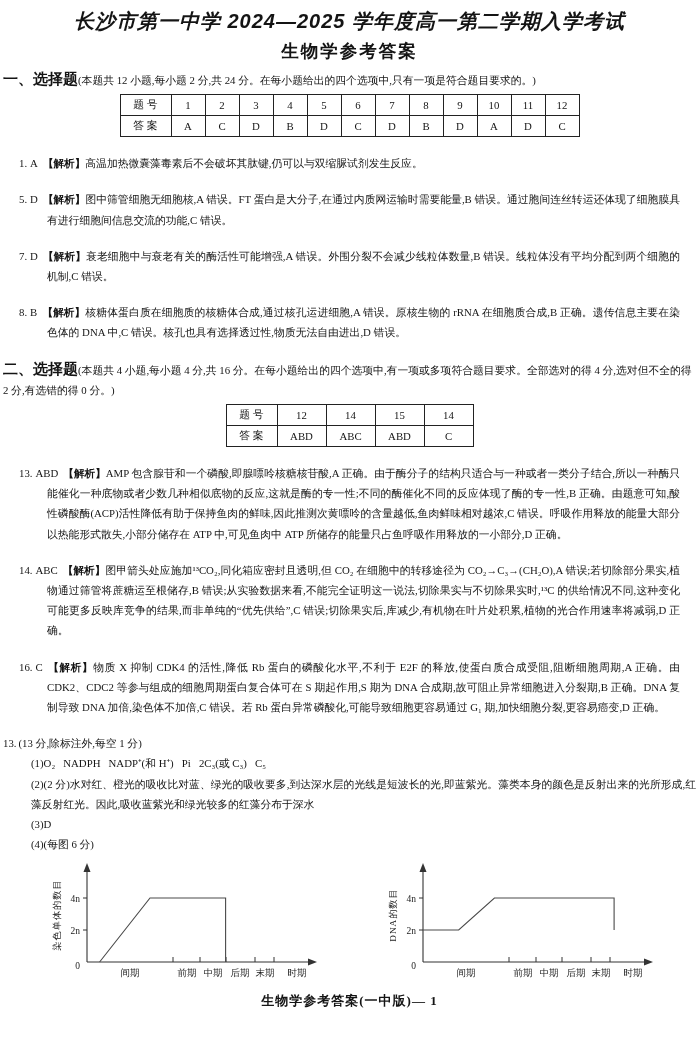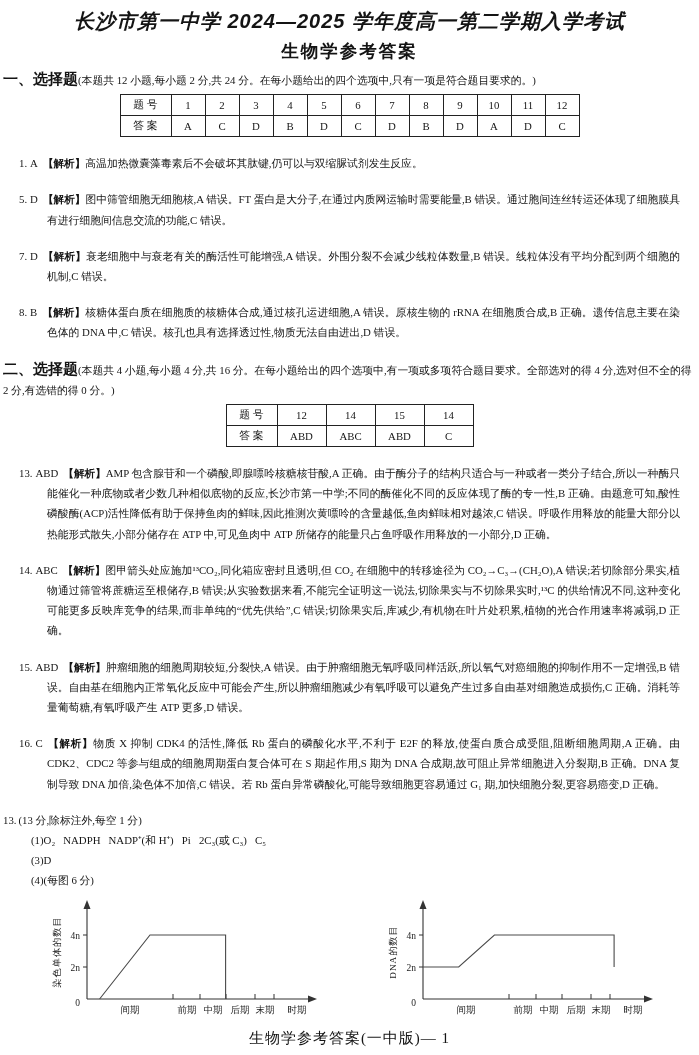--- a/index.html
+++ b/index.html
@@ -45,21 +45,21 @@
 
   .charts { display:flex; justify-content:center; gap:36px; margin:3px 0 0 30px; }
   svg.chart { overflow:visible; }
   .axis   { stroke:#333; stroke-width:1.1; fill:none; }
   .arrow  { fill:#333; stroke:none; }
   .tick   { stroke:#333; stroke-width:1; }
   .series { stroke:#4a4a4a; stroke-width:1.1; fill:none; }
   svg.chart text { font-size:9.5px; fill:#1c1c1c; font-family:"Liberation Serif", serif; }
   svg.chart text.ylab { font-size:9.2px; letter-spacing:1px; }
 
-  .footer { text-align:center; font-size:15px; margin-top:8px; line-height:16px; letter-spacing:1px; }
+  .footer { text-align:center; font-size:13px; margin-top:8px; line-height:16px; letter-spacing:1px;font-weight:bold; }
 </style>
 </head>
 <body>
 
 <div class="page">
 
   <div class="title">长沙市第一中学 2024—2025 学年度高一第二学期入学考试</div>
   <div class="subtitle">生物学参考答案</div>
 
   <p class="sec-heading"><b>一、选择题</b><span>(本题共 12 小题,每小题 2 分,共 24 分。在每小题给出的四个选项中,只有一项是符合题目要求的。)</span></p>
@@ -118,28 +118,28 @@
     <tr>
       <td class="lbl">答 案</td>
       <td>ABD</td>
       <td>ABC</td>
       <td>ABD</td>
       <td>C</td>
     </tr>
   </tbody>
     </table>
 
-  <p class="exp"><span class="no">13.</span><span class="ans">ABD</span><span class="tag">【解析】</span><span>AMP 包含腺苷和一个磷酸,即腺嘌呤核糖核苷酸,A 正确。由于酶分子的结构只适合与一种或者一类分子结合,所以一种酶只能催化一种底物或者少数几种相似底物的反应,长沙市第一中学;不同的酶催化不同的反应体现了酶的专一性,B 正确。由题意可知,酸性磷酸酶(ACP)活性降低有助于保持鱼肉的鲜味,因此推测次黄嘌呤的含量越低,鱼肉鲜味相对越浓,C 错误。呼吸作用释放的能量大部分以热能形式散失,小部分储存在 ATP 中,可见鱼肉中 ATP 所储存的能量只占鱼呼吸作用释放的一小部分,D 正确。</span></p>
+  <p class="exp"><span class="no">13.</span><span class="ans">ABD</span><span class="tag">【解析】</span><span>AMP 包含腺苷和一个磷酸,即腺嘌呤核糖核苷酸,A 正确。由于酶分子的结构只适合与一种或者一类分子结合,所以一种酶只能催化一种底物或者少数几种相似底物的反应,这就是酶的专一性;不同的酶催化不同的反应体现了酶的专一性,B 正确。由题意可知,酸性磷酸酶(ACP)活性降低有助于保持鱼肉的鲜味,因此推测次黄嘌呤的含量越低,鱼肉鲜味相对越浓,C 错误。呼吸作用释放的能量大部分以热能形式散失,小部分储存在 ATP 中,可见鱼肉中 ATP 所储存的能量只占鱼呼吸作用释放的一小部分,D 正确。</span></p>
   <p class="exp"><span class="no">14.</span><span class="ans">ABC</span><span class="tag">【解析】</span><span>图甲箭头处应施加¹³CO₂,同化箱应密封且透明,但 CO₂ 在细胞中的转移途径为 CO₂→C₃→(CH₂O),A 错误;若切除部分果实,植物通过筛管将蔗糖运至根储存,B 错误;从实验数据来看,不能完全证明这一说法,切除果实与不切除果实时,¹³C 的供给情况不同,这种变化可能更多反映库竞争的结果,而非单纯的“优先供给”,C 错误;切除果实后,库减少,有机物在叶片处积累,植物的光合作用速率将减弱,D 正确。</span></p>
-  <p class="exp"><span class="no">15.</span><span class="ans">ABD</span><span class="tag">【解析】</span><span>肿瘤细胞的细胞周期较短,分裂快,A 错误。由于肿瘤细胞无氧呼吸同样活跃,所以氧气对癌细胞的抑制作用不一定增强,B 错误。自由基在细胞内正常氧化反应中可能会产生,所以肿瘤细胞减少有氧呼吸可以避免产生过多自由基对细胞造成损伤,C 正确。消耗等量葡萄糖,有氧呼吸产生 ATP 更多,D 错误。</span></p>
   <p class="exp"><span class="no">16.</span><span class="ans">C</span><span class="tag">【解析】</span><span>物质 X 抑制 CDK4 的活性,降低 Rb 蛋白的磷酸化水平,不利于 E2F 的释放,使蛋白质合成受阻,阻断细胞周期,A 正确。由 CDK2、CDC2 等参与组成的细胞周期蛋白复合体可在 S 期起作用,S 期为 DNA 合成期,故可阻止异常细胞进入分裂期,B 正确。DNA 复制导致 DNA 加倍,染色体不加倍,C 错误。若 Rb 蛋白异常磷酸化,可能导致细胞更容易通过 G₁ 期,加快细胞分裂,更容易癌变,D 正确。</span></p>
 
 
   <p class="q17"><span class="lead">13.</span><span>(13 分,除标注外,每空 1 分)</span></p>
   <p class="sub pre">(1)O₂   NADPH   NADP⁺(和 H⁺)   Pi   2C₃(或 C₃)   C₅</p>
+  <p class="sub">(2)(2 分)水对红、橙光的吸收比对蓝、绿光的吸收要多,到达深水层的光线是短波长的光,即蓝紫光。藻类本身的颜色是反射出来的光所形成,红藻反射红光。因此,吸收蓝紫光和绿光较多的红藻分布于深水</p>
   <p class="sub">(3)D</p>
   <p class="sub">(4)(每图 6 分)</p>
 
   <div class="charts">
 
     <svg class="chart" width="300" height="128">
       <line class="axis" x1="40" y1="105" x2="40" y2="12"></line>
       <polygon class="arrow" points="40,6 36.5,15 43.5,15"></polygon>
       <line class="axis" x1="40" y1="105" x2="262" y2="105"></line>
       <polygon class="arrow" points="270,105 261,101.5 261,108.5"></polygon>

